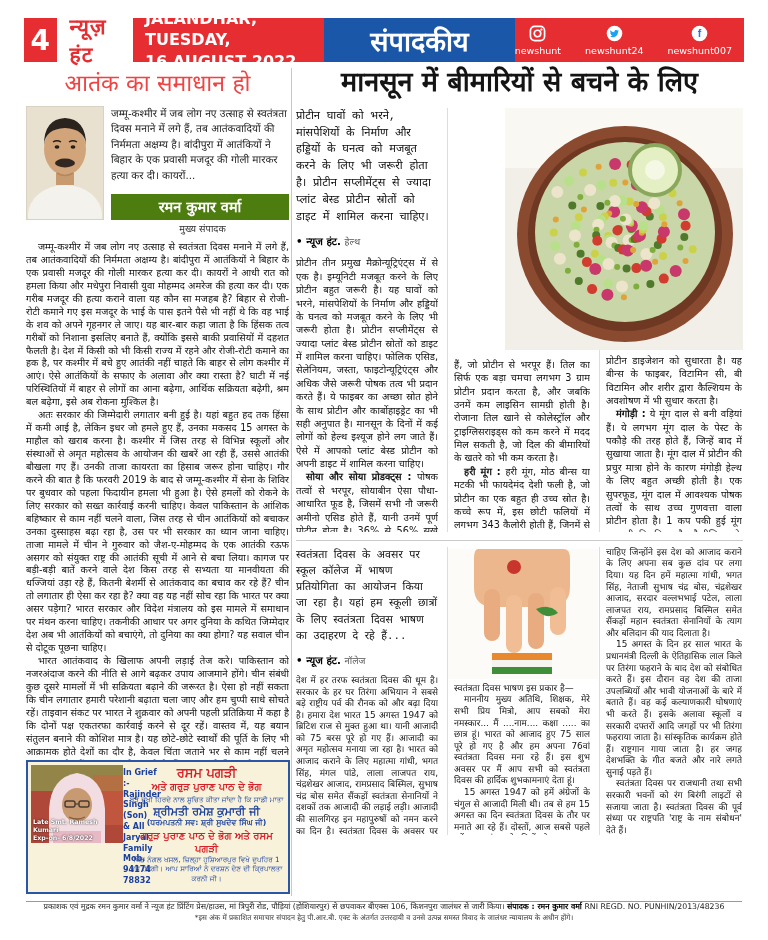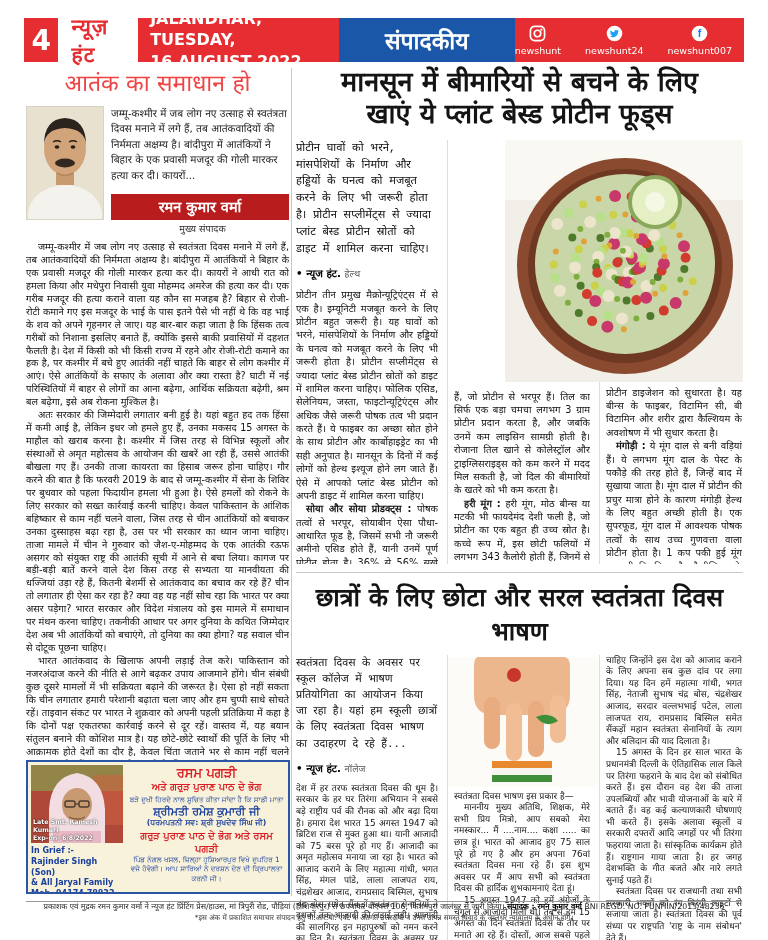--- a/index.html
+++ b/index.html
@@ -4,40 +4,40 @@
 <style>
   html,body{margin:0;padding:0;background:#fff;}
   .page{position:relative;width:768px;height:940px;background:#fff;overflow:hidden;
         font-family:"DejaVu Sans","Liberation Sans",sans-serif;color:#111;}
   
   .masthead{position:absolute;left:24px;top:18px;width:720px;height:44px;background:#e62e32;display:flex;align-items:stretch;}
   .pagenum{width:42px;display:flex;align-items:center;justify-content:center;color:#fff;font-size:28px;font-weight:bold;border-right:3px solid #fff;}
   .logobox{background:#fff;display:flex;align-items:center;padding:0 10px;margin-right:2px;}
   .logobox span{color:#e62e32;font-size:21px;font-weight:bold;letter-spacing:1px;}
   .dateline{color:#fff;font-size:16px;font-weight:bold;line-height:1.35;display:flex;flex-direction:column;justify-content:center;padding:0 10px;}
-  .sectionbox{background:#1a57a8;color:#fff;font-size:23px;font-weight:bold;display:flex;align-items:center;justify-content:center;padding:0 46px;margin-left:12px;}
+  .sectionbox{background:#1a57a8;color:#fff;font-size:27px;font-weight:bold;display:flex;align-items:center;justify-content:center;padding:0 46px;margin-left:12px;}
   .social{display:flex;align-items:center;gap:24px;margin-left:auto;padding-right:12px;}
   .social-item{display:flex;flex-direction:column;align-items:center;gap:1px;color:#fff;font-size:9.5px;}
   .social-item svg{width:17px;height:17px;}
   
   .vline{position:absolute;left:291px;top:68px;width:1px;height:828px;background:#c8c8c8;}
   
   .ed-col{position:absolute;left:26px;top:66px;width:263px;}
   .ed-head{font-size:23px;font-weight:normal;text-align:center;margin:0 0 8px;color:#ef4444;}
   .ed-top{display:flex;gap:7px;}
   .ed-photo{width:76px;height:112px;flex:none;border:1px solid #d8d2c2;}
   .ed-rt{flex:1;display:flex;flex-direction:column;}
   .ed-intro{font-size:10.3px;line-height:1.5;color:#222;flex:1;}
-  .ed-band{background:#b91c1c;color:#fff;font-weight:bold;font-size:14.5px;text-align:center;padding:2px 6px 4px;}
+  .ed-band{background:#4d7c0f;color:#fff;font-weight:bold;font-size:14.5px;text-align:center;padding:2px 6px 4px;}
   .ed-role{font-size:9.5px;color:#333;text-align:center;margin:2px 0 6px 90px;}
   .ed-body{height:516px;overflow:hidden;border-bottom:1px solid #cfcfcf;padding-bottom:4px;}
   .ed-body p{font-size:9.6px;line-height:1.35;text-align:justify;margin:0;text-indent:12px;color:#151515;}
   
   .ob-ad{position:absolute;left:26px;top:760px;width:264px;height:134px;background:#f8f2da;border:2px solid #2b55a5;box-sizing:border-box;display:flex;gap:5px;padding:3px;overflow:hidden;}
-  .ob-left{width:92px;flex:none;display:flex;flex-direction:column;}
+  .ob-left{width:92px;flex:none;display:flex;}
   .ob-photo{position:relative;width:92px;height:78px;}
   .ob-caption{position:absolute;left:2px;bottom:1px;color:#fff;font-size:6.3px;line-height:1.25;font-weight:bold;text-shadow:0 0 2px #000;}
   .ob-grief{color:#1a3f9e;font-weight:bold;font-size:8px;line-height:1.35;margin-top:3px;}
   .ob-right{flex:1;text-align:center;color:#1a3f9e;font-size:7.2px;line-height:1.3;overflow:hidden;}
   .ob-title{color:#d92028;font-size:13px;font-weight:bold;line-height:1.1;margin-top:1px;text-align:center;}
   .ob-subtitle{color:#d92028;font-size:10px;font-weight:bold;margin-bottom:2px;}
   .ob-name{font-size:11px;font-weight:bold;line-height:1.2;}
   .ob-rel{font-size:7.8px;font-weight:bold;margin-bottom:1px;}
   .ob-hl{color:#d92028;font-weight:bold;font-size:10px;}
   
@@ -182,21 +182,20 @@
       <div class="ob-name">ਸ਼੍ਰੀਮਤੀ ਰਮੇਸ਼ ਕੁਮਾਰੀ ਜੀ</div>
       <div class="ob-rel">(ਧਰਮਪਤਨੀ ਸਵ: ਸ਼੍ਰੀ ਸੁਖਦੇਵ ਸਿੰਘ ਜੀ)</div>
       <div class="ob-hl">ਗਰੁੜ ਪੁਰਾਣ ਪਾਠ ਦੇ ਭੋਗ ਅਤੇ ਰਸਮ ਪਗੜੀ</div>
       <div>ਪਿੰਡ ਨੰਗਲ ਖਸਲ, ਜ਼ਿਲ੍ਹਾ ਹੁਸ਼ਿਆਰਪੁਰ ਵਿਖੇ ਦੁਪਹਿਰ 1 ਵਜੇ ਹੋਵੇਗੀ। ਆਪ ਸਾਰਿਆਂ ਨੇ ਦਰਸ਼ਨ ਦੇਣ ਦੀ ਕ੍ਰਿਪਾਲਤਾ ਕਰਨੀ ਜੀ।</div>
     </div>
   </div>
 
   <div class="main-col">
     <h1 class="h-head">
       <span>मानसून में बीमारियों से बचने के लिए</span><br>
-      <span>खाएं ये प्लांट बेस्ड प्रोटीन फूड्स</span>
     </h1>
 
     <div class="art art1">
       <div class="food-img">
         <svg viewBox="0 0 238 242" width="238" height="242">
           <rect width="238" height="242" fill="#f2efe8"></rect>
           <rect x="0" y="0" width="238" height="60" fill="#faf8f3"></rect>
           <circle cx="120" cy="126" r="108" fill="#8a4a30"></circle>
           <circle cx="120" cy="126" r="97" fill="#6e3822"></circle>
           <circle cx="120" cy="124" r="90" fill="#c9d6a8"></circle>
@@ -335,21 +334,20 @@
         <div class="c">
           <div class="sp2"></div>
           <p class="b">प्रोटीन डाइजेशन को सुधारता है। यह बीन्स के फाइबर, विटामिन सी, बी विटामिन और शरीर द्वारा कैल्शियम के अवशोषण में भी सुधार करता है।</p>
           <p class="b"><span class="lead">मंगोड़ी :</span><span> ये मूंग दाल से बनी वड़ियां हैं। ये लगभग मूंग दाल के पेस्ट के पकौड़े की तरह होते हैं, जिन्हें बाद में सुखाया जाता है। मूंग दाल में प्रोटीन की प्रचुर मात्रा होने के कारण मंगोड़ी हेल्थ के लिए बहुत अच्छी होती है। एक सुपरफूड, मूंग दाल में आवश्यक पोषक तत्वों के साथ उच्च गुणवत्ता वाला प्रोटीन होता है। 1 कप पकी हुई मूंग दाल बी विटामिन और मैग्नीशियम के अलावा लगभग 10-12 ग्राम प्रोटीन प्रदान कर सकती है।</span></p>
         </div>
       </div>
     </div>
 
     <hr class="rule">
 
-    <h2 class="s-head">छात्रों के लिए छोटा और सरल स्वतंत्रता दिवस भाषण</h2>
 
     <div class="art art2">
       <div class="hand-img">
         <svg viewBox="0 0 150 130" width="150" height="130">
           <rect width="150" height="130" fill="#fcfbf8"></rect>
           <path d="M30 0 h86 q6 0 6 10 v28 q0 20 -22 20 h-54 q-20 0 -20 -20 v-28 q0 -10 4 -10 Z" fill="#ecb78c"></path>
           <rect x="36" y="40" width="16" height="52" rx="8" fill="#e8ac80"></rect>
           <rect x="58" y="46" width="16" height="58" rx="8" fill="#f0bd94"></rect>
           <rect x="80" y="44" width="16" height="56" rx="8" fill="#e8ac80"></rect>
           <rect x="102" y="38" width="16" height="48" rx="8" fill="#f0bd94"></rect>

